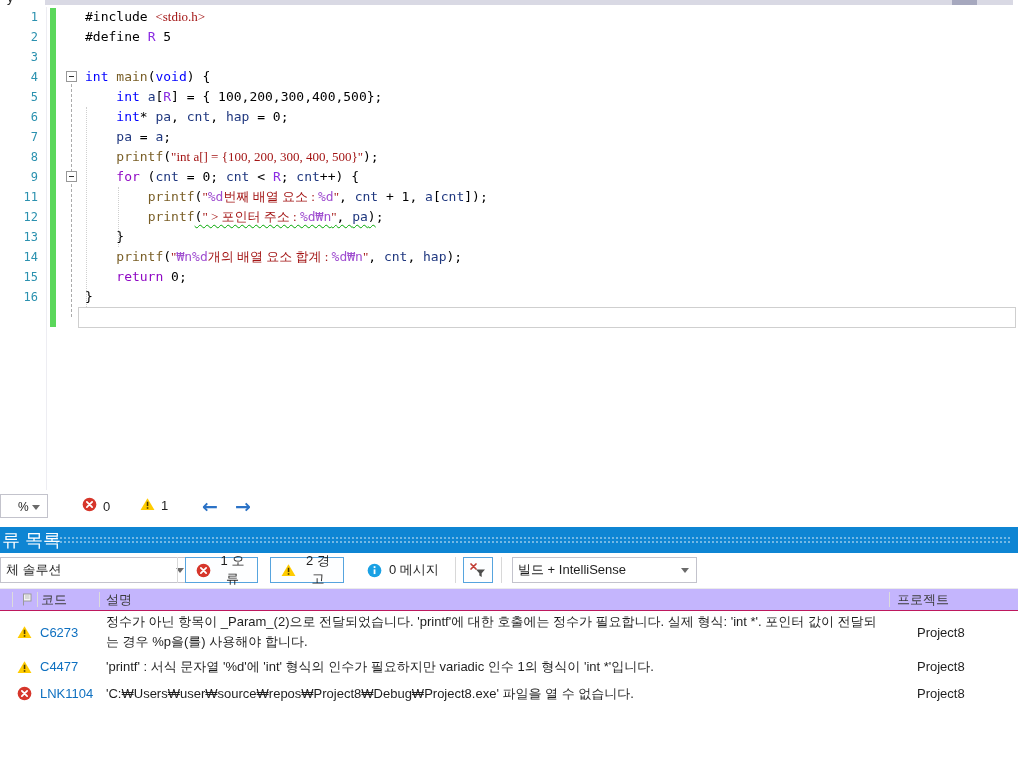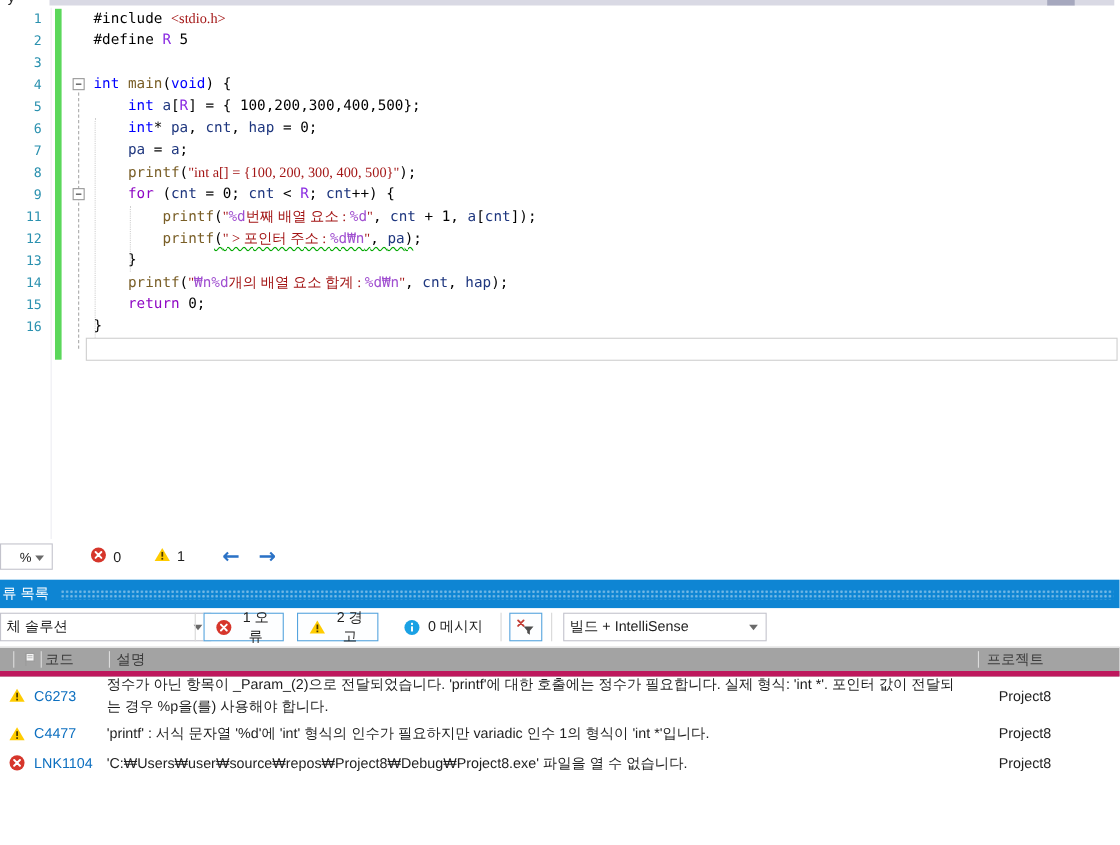--- a/index.html
+++ b/index.html
@@ -46,21 +46,21 @@
          border-right:4px solid transparent;border-top:5px solid #6a6a6a;}
   .ind{position:absolute;top:5px;display:flex;align-items:center;gap:6px;font-size:13px;color:#1e1e1e;}
   .ind-error{left:82px;}
   .ind-warning{left:140px;}
   .nav-arrow{position:absolute;top:0;font:bold 19px/28px "DejaVu Sans",sans-serif;color:#2B72C6;}
   .nav-back{left:202px;}
   .nav-fwd{left:235px;}
 
   
   .panel-titlebar{position:absolute;left:0;top:527px;width:100%;height:26px;background:#0E85D3;}
-  .panel-titlebar .title{position:absolute;left:2px;top:0;font-size:13px;line-height:26px;color:#fff;}
+  .panel-titlebar .title{position:absolute;left:2px;top:0;font-size:18px;line-height:26px;color:#fff;}
   .drag-dots{position:absolute;left:55px;top:9px;right:6px;height:9px;
              background-image:radial-gradient(rgba(255,255,255,0.42) 1px, transparent 1.3px);
              background-size:4px 4px;}
 
   
   .filter-bar{position:absolute;left:0;top:553px;width:100%;height:35px;background:#fff;}
   .combo{position:absolute;top:4px;height:26px;border:1px solid #c3c3cc;background:#fff;box-sizing:border-box;
          font-size:13px;line-height:24px;padding-left:5px;}
   .scope{left:0;width:192px;}
   .build{left:512px;width:185px;}
@@ -69,33 +69,33 @@
   .tbtn{position:absolute;top:4px;height:26px;box-sizing:border-box;display:flex;align-items:center;gap:7px;
         padding:0 10px;font-size:13px;color:#1e1e1e;background:#fdfeff;border:1px solid #56a4de;cursor:default;
         font-family:"Liberation Sans",sans-serif;}
   .tbtn.err{left:185px;width:73px;}
   .tbtn.warn{left:270px;width:74px;}
   .tbtn.msg{left:356px;width:102px;border-color:transparent;background:transparent;}
   .tbtn.filterbtn{left:463px;width:30px;padding:0 5px;}
   .tbtn .ic{display:flex;align-items:center;}
 
   
-  .grid-header{position:absolute;left:0;top:588px;width:100%;height:21px;background:#a3a3a3;
-               border-top:1px solid #ebebeb;border-bottom:5px solid #be185d;font-size:13px;color:#3b3b3b;}
+  .grid-header{position:absolute;left:0;top:588px;width:100%;height:21px;background:#c4b5fd;
+               border-top:1px solid #ebebeb;border-bottom:1px solid #be185d;font-size:13px;color:#3b3b3b;}
   .col-sep{position:absolute;top:3px;width:1px;height:15px;background:#dcdcdc;}
   .cs1{left:12px;}.cs2{left:37px;}.cs3{left:99px;}.cs4{left:889px;}
   .hicon{position:absolute;left:22px;top:4px;}
   .hl{position:absolute;top:0;line-height:21px;}
   .h-code{left:41px;}
   .h-desc{left:106px;}
   .h-proj{left:897px;}
 
   
   .grid-rows{position:absolute;left:0;top:611px;width:100%;font-size:13px;color:#1e1e1e;}
-  .row{display:flex;align-items:center;min-height:25px;padding:1px 0;justify-content:flex-end;}
+  .row{display:flex;align-items:center;min-height:25px;padding:1px 0;}
   .cell-icon{width:40px;display:flex;justify-content:flex-start;padding-left:17px;box-sizing:border-box;flex:none;}
   .cell-code{width:66px;color:#0E70C0;flex:none;}
   .cell-desc{width:783px;line-height:20px;flex:none;}
   .cell-proj{padding-left:8px;width:110px;flex:none;margin-left:20px;}
 </style>
 </head>
 <body>
 
 <div class="screen">
 

